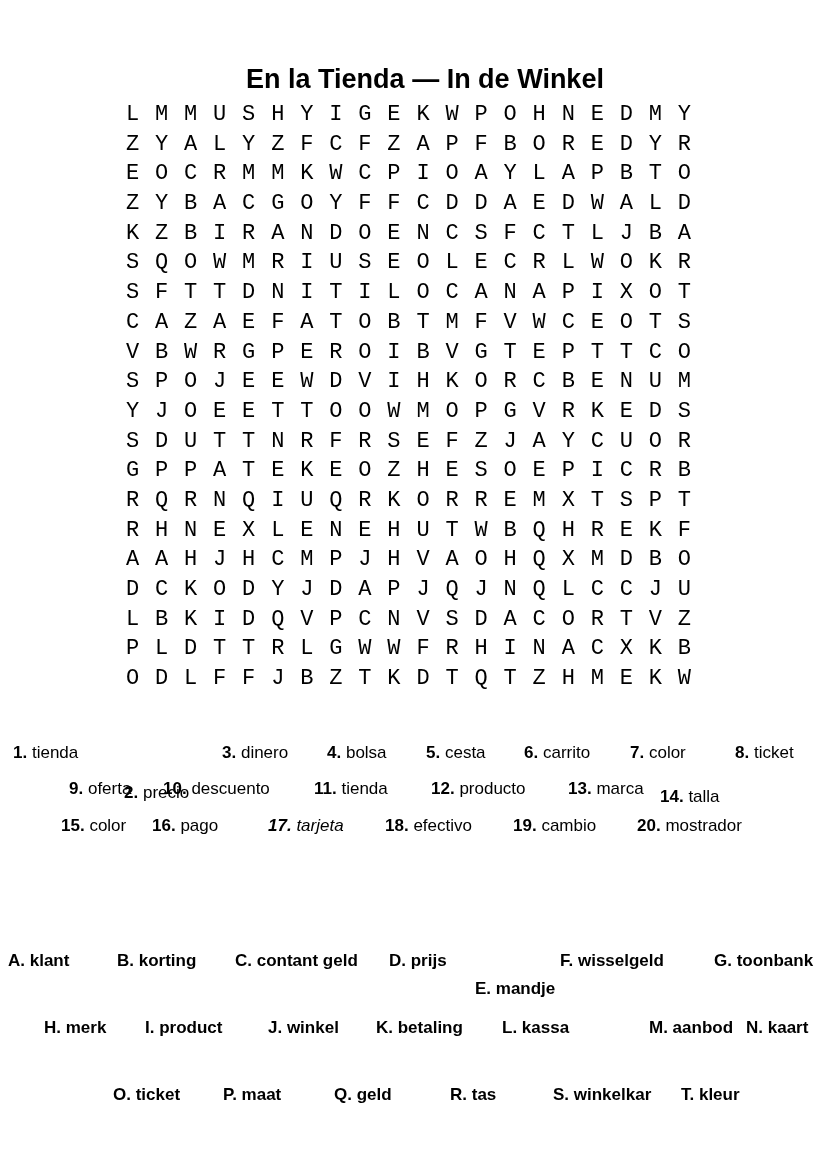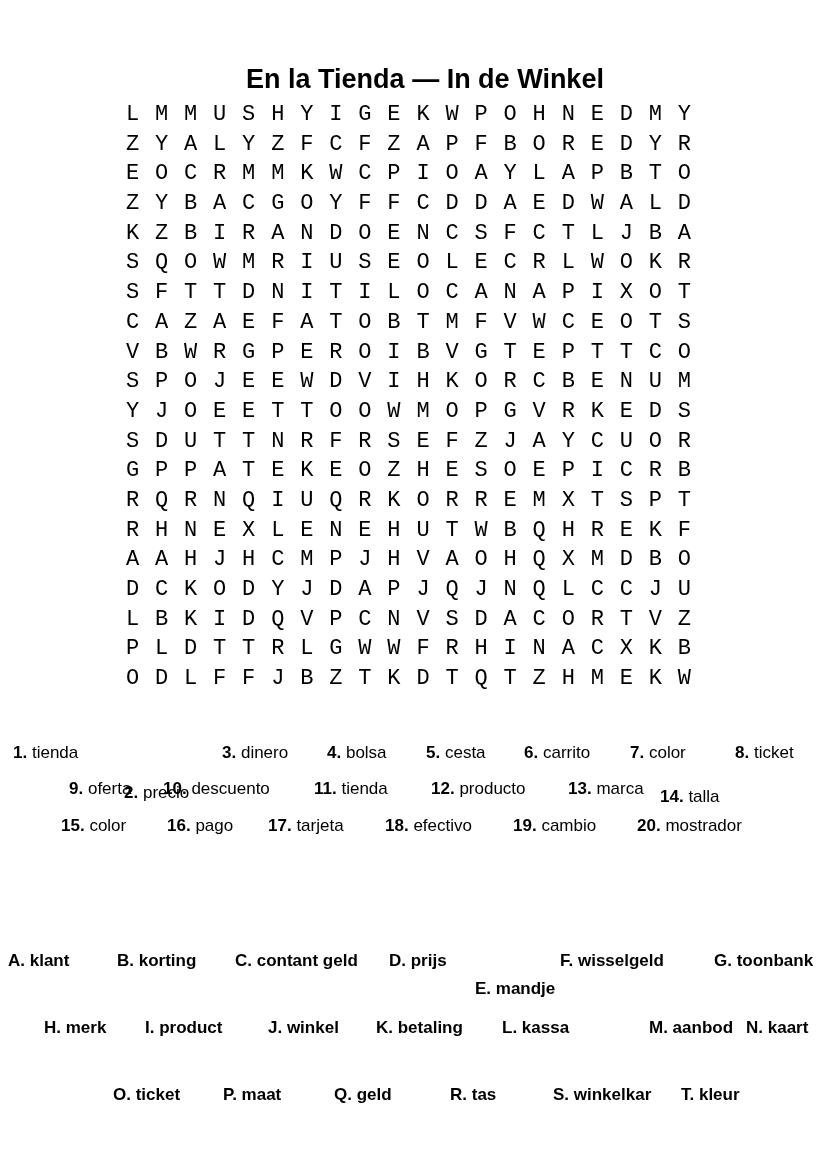--- a/index.html
+++ b/index.html
@@ -476,22 +476,22 @@
     <div class="abs es" style="left: 524px; top: 743px;"><b>6.</b> <span>carrito</span></div>
     <div class="abs es" style="left: 630px; top: 743px;"><b>7.</b> <span>color</span></div>
     <div class="abs es" style="left: 735px; top: 743px;"><b>8.</b> <span>ticket</span></div>
     <div class="abs es" style="left: 69px; top: 779px;"><b>9.</b> <span>oferta</span></div>
     <div class="abs es" style="left: 163px; top: 779px;"><b>10.</b> <span>descuento</span></div>
     <div class="abs es" style="left: 314px; top: 779px;"><b>11.</b> <span>tienda</span></div>
     <div class="abs es" style="left: 431px; top: 779px;"><b>12.</b> <span>producto</span></div>
     <div class="abs es" style="left: 568px; top: 779px;"><b>13.</b> <span>marca</span></div>
     <div class="abs es" style="left: 660px; top: 779px; margin-top: 8px;"><b>14.</b> <span>talla</span></div>
     <div class="abs es" style="left: 61px; top: 816px;"><b>15.</b> <span>color</span></div>
-    <div class="abs es" style="left: 167px; top: 816px; text-align: center;"><b>16.</b> <span>pago</span></div>
-    <div class="abs es" style="left: 268px; top: 816px;"><b>17.</b> <span>tarjeta</span></div>
+    <div class="abs es" style="left: 152px; top: 816px; text-align: center;"><b>16.</b> <span>pago</span></div>
+    <div class="abs es" style="left: 268px; top: 816px; font-style: italic;"><b>17.</b> <span>tarjeta</span></div>
     <div class="abs es" style="left: 385px; top: 816px;"><b>18.</b> <span>efectivo</span></div>
     <div class="abs es" style="left: 513px; top: 816px;"><b>19.</b> <span>cambio</span></div>
     <div class="abs es" style="left: 637px; top: 816px;"><b>20.</b> <span>mostrador</span></div>
   </div>
 <div id="nl-list">
     <div class="abs nl" style="left: 8px; top: 951px;">A. klant</div>
     <div class="abs nl" style="left: 117px; top: 951px;">B. korting</div>
     <div class="abs nl" style="left: 235px; top: 951px;">C. contant geld</div>
     <div class="abs nl" style="left: 389px; top: 951px;">D. prijs</div>
     <div class="abs nl" style="left: 475px; top: 951px; margin-top: 28px;">E. mandje</div>

